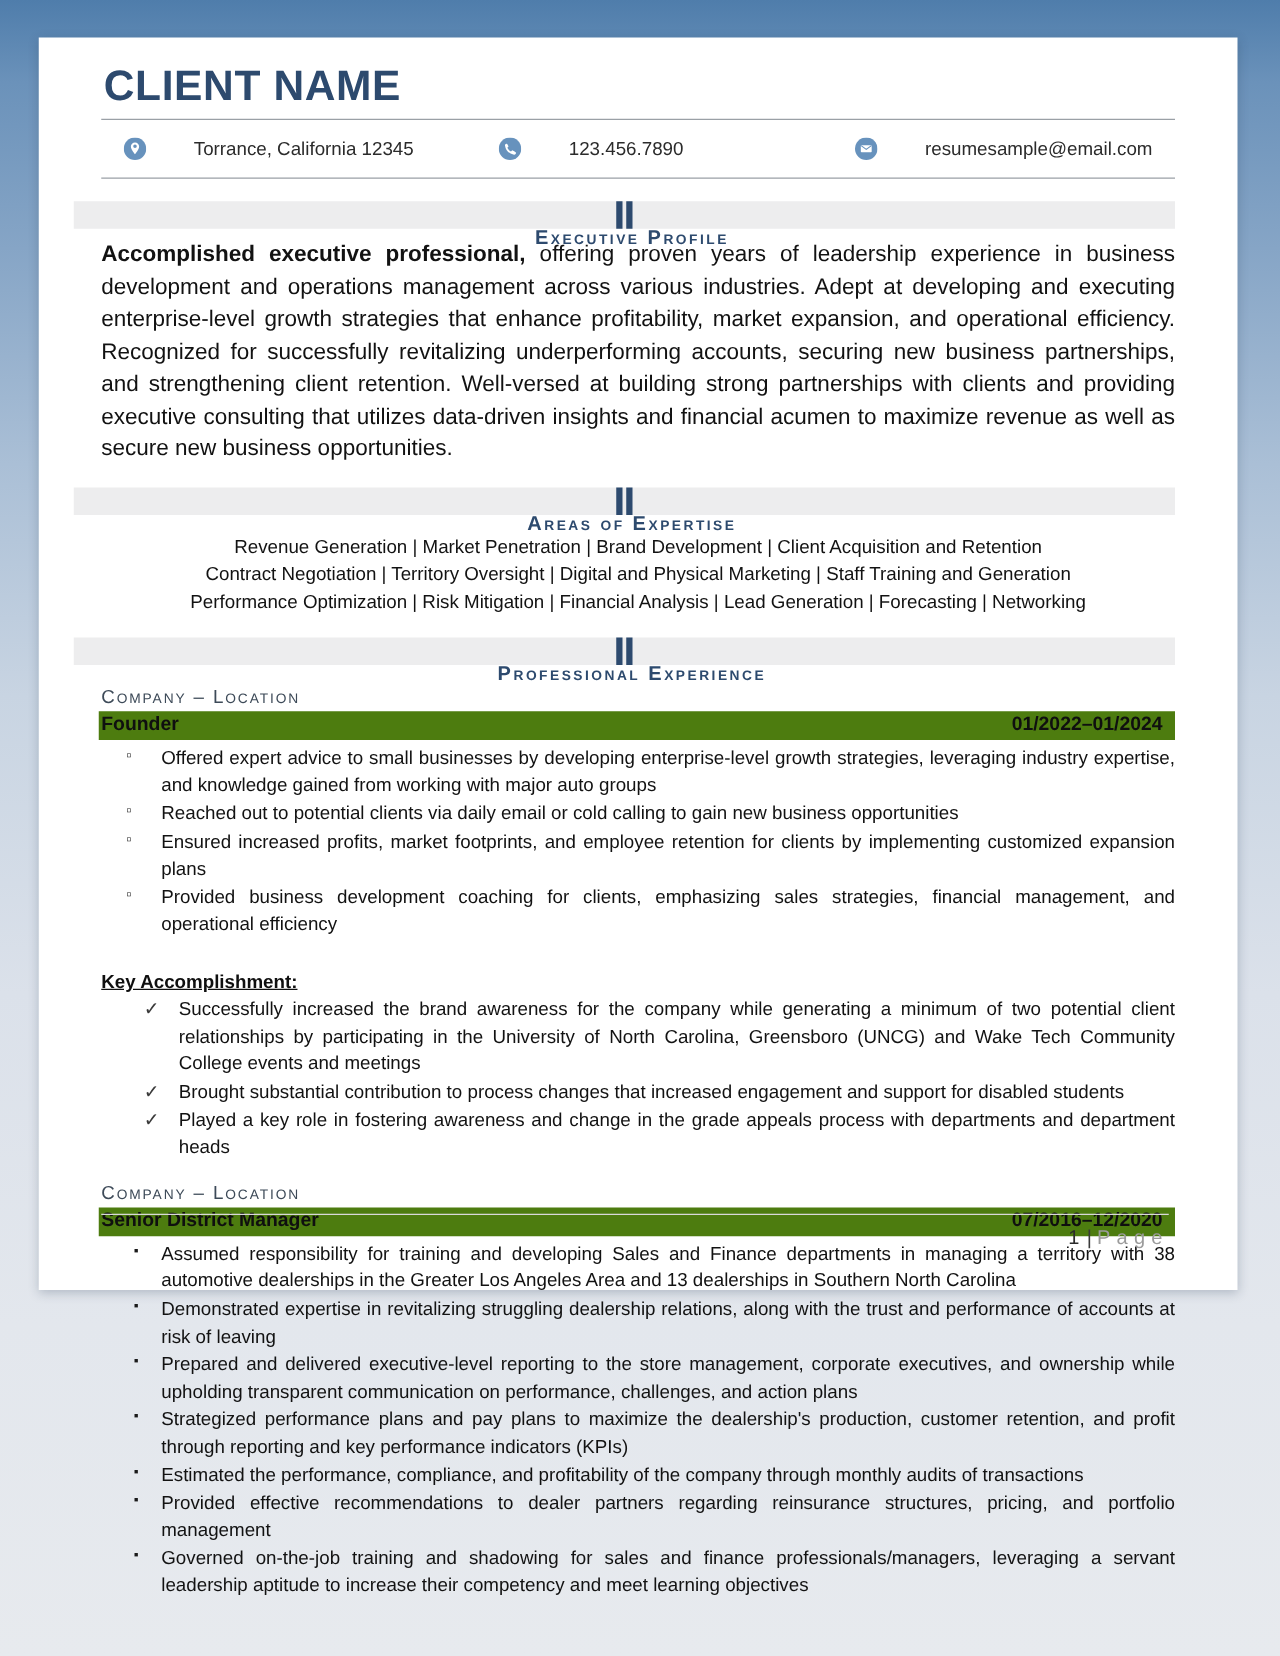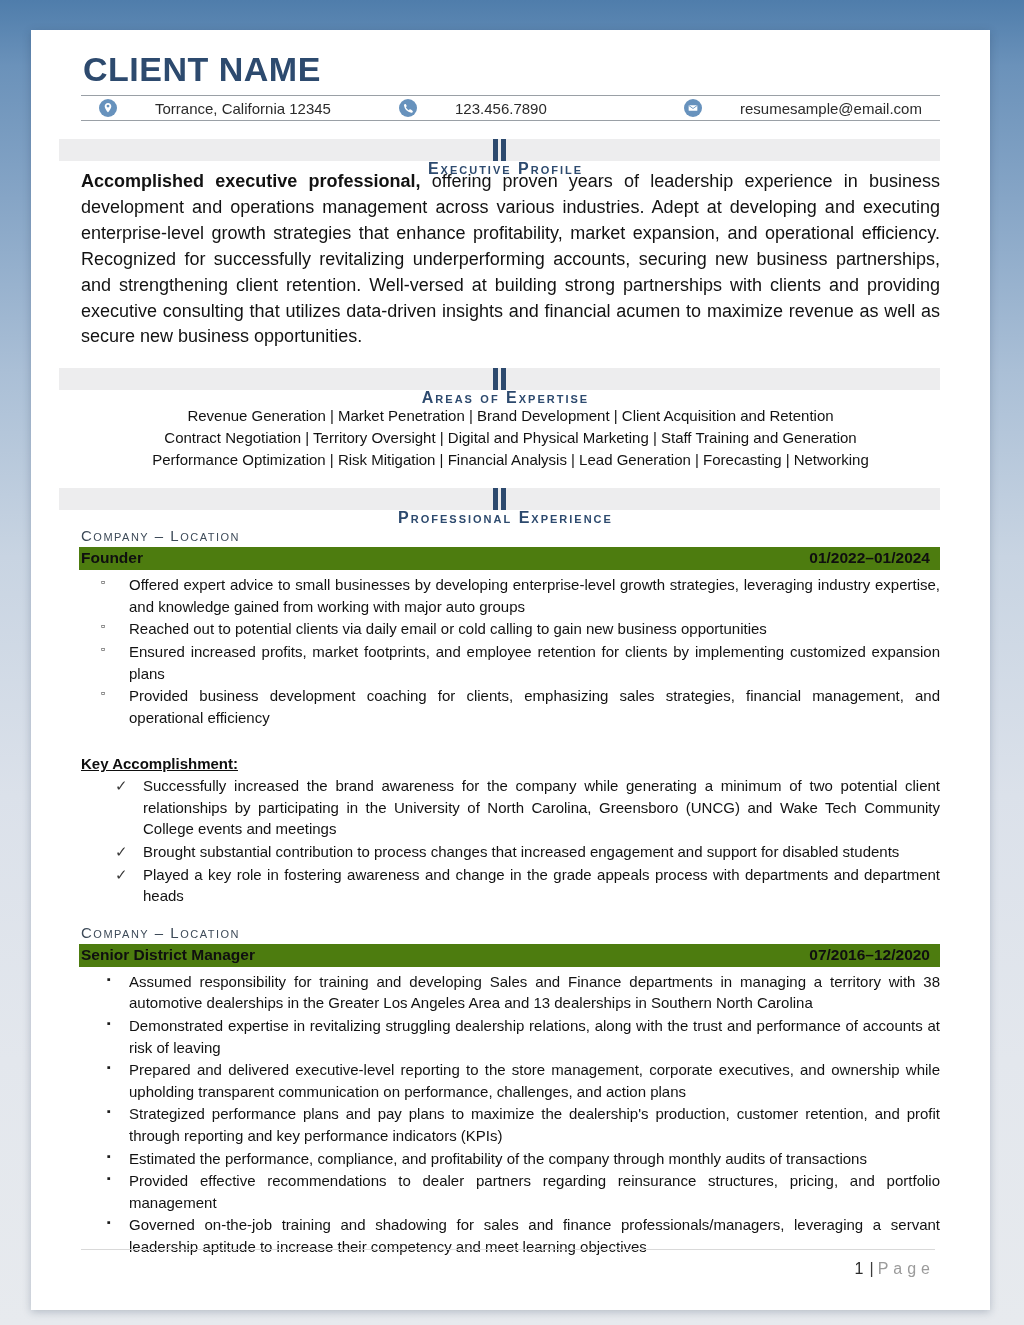--- a/index.html
+++ b/index.html
@@ -5,40 +5,40 @@
   * { margin: 0; padding: 0; box-sizing: border-box; }
   html, body { width: 1024px; height: 1325px; overflow: hidden; }
   body {
     font-family: "Liberation Sans", sans-serif;
     background: linear-gradient(180deg, #4f7dab 0%, #6b92ba 5%, #86a5c6 15%, #aabfd6 28%, #c8d4e2 42%, #dbe1ea 60%, #e3e7ed 80%, #e7eaee 100%);
     position: relative;
   }
   .page {
     position: absolute;
     left: 31px; top: 30px;
-    width: 959px; height: 1280px;
+    width: 959px; height: 1002px;
     background: #ffffff;
     padding: 20px 50px 0 50px;
     box-shadow: 0 2px 8px rgba(30,50,80,.25);
   }
   
   .client-name {
     font-size: 34px;
     font-weight: 700;
     letter-spacing: 0.5px;
     color: #2d4a6e;
     padding-left: 2px;
     margin-bottom: 6px;
   }
   .contact-band {
     display: flex;
     align-items: center;
     border-top: 1px solid #9aa0a6;
     border-bottom: 1px solid #9aa0a6;
-    padding: 3px 0;
+    padding: 14px 0;
     font-size: 15px;
     color: #2b2b2b;
   }
   .contact-item { display: flex; align-items: center; }
   .contact-item .cicon { width: 18px; height: 18px; flex: 0 0 18px; }
   .contact-item .ctext { margin-left: 38px; }
   .ci-location { margin-left: 18px; width: 300px; }
   .ci-phone { width: 285px; }
   .ci-email { }
   .resume-title {

